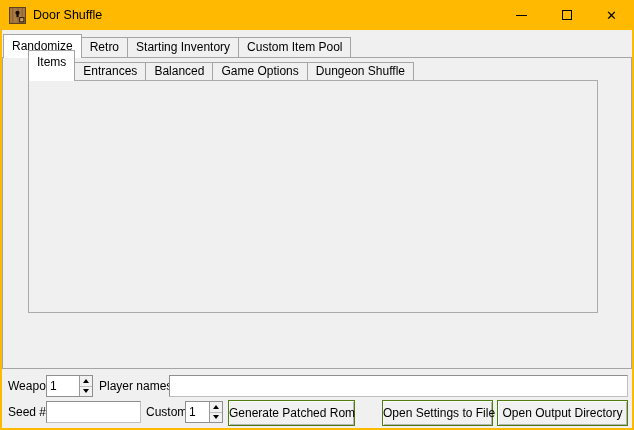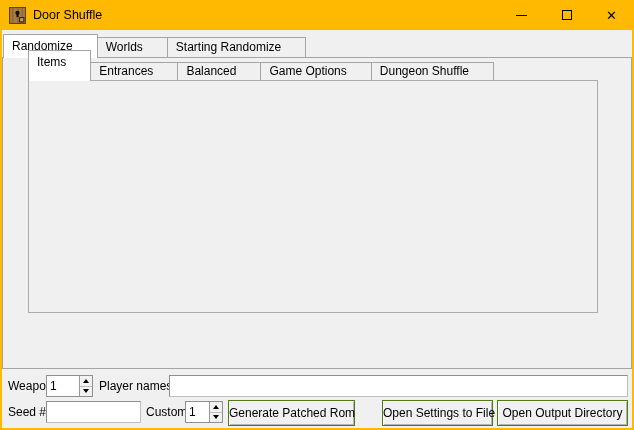--- a/index.html
+++ b/index.html
@@ -39,21 +39,21 @@
     position:absolute; left:28px; top:80px; width:570px; height:233px;
     background:#F0F0F0; border:1px solid #ababab; z-index:2;
   }
 
   
   .tabs { position:absolute; display:flex; align-items:flex-end; z-index:5; }
   .outer-tabs { left:3px; top:33px; height:24px; }
   .inner-tabs { left:28px; top:58px; height:22px; }
   .tab {
     background:#F0F0F0; border:1px solid #a5a5a5; border-bottom:none;
-    padding:2px 24px 3px 8px; height:20px; line-height:15px;
+    padding:2px 8px 3px 8px; height:20px; line-height:15px;
     margin-right:-1px; white-space:nowrap; cursor:default;
   }
   .inner-tabs .tab { height:18px; line-height:13px; }
   .tab.active {
     background:#FFFFFF; height:24px; line-height:19px;
     margin-bottom:-1px; position:relative; z-index:6;
   }
   .inner-tabs .tab.active { height:31px; line-height:18px;text-align:right; }
 
   
@@ -157,22 +157,23 @@
   <div class="client">
 
     
   </div>
 
   <div class="outer-page" style="top:57px;"></div>
   <div class="inner-page" style="top:80px;"></div>
 
   <div class="tabs outer-tabs">
     <div class="tab active">Randomize</div>
-    <div class="tab">Worlds</div>
-    <div class="tab">Starting Randomize</div>
+    <div class="tab">Retro</div>
+    <div class="tab">Starting Inventory</div>
+    <div class="tab">Custom Item Pool</div>
   </div>
 
   <div class="tabs inner-tabs">
     <div class="tab active">Items</div>
     <div class="tab">Entrances</div>
     <div class="tab">Balanced</div>
     <div class="tab">Game Options</div>
     <div class="tab">Dungeon Shuffle</div>
   </div>
 

